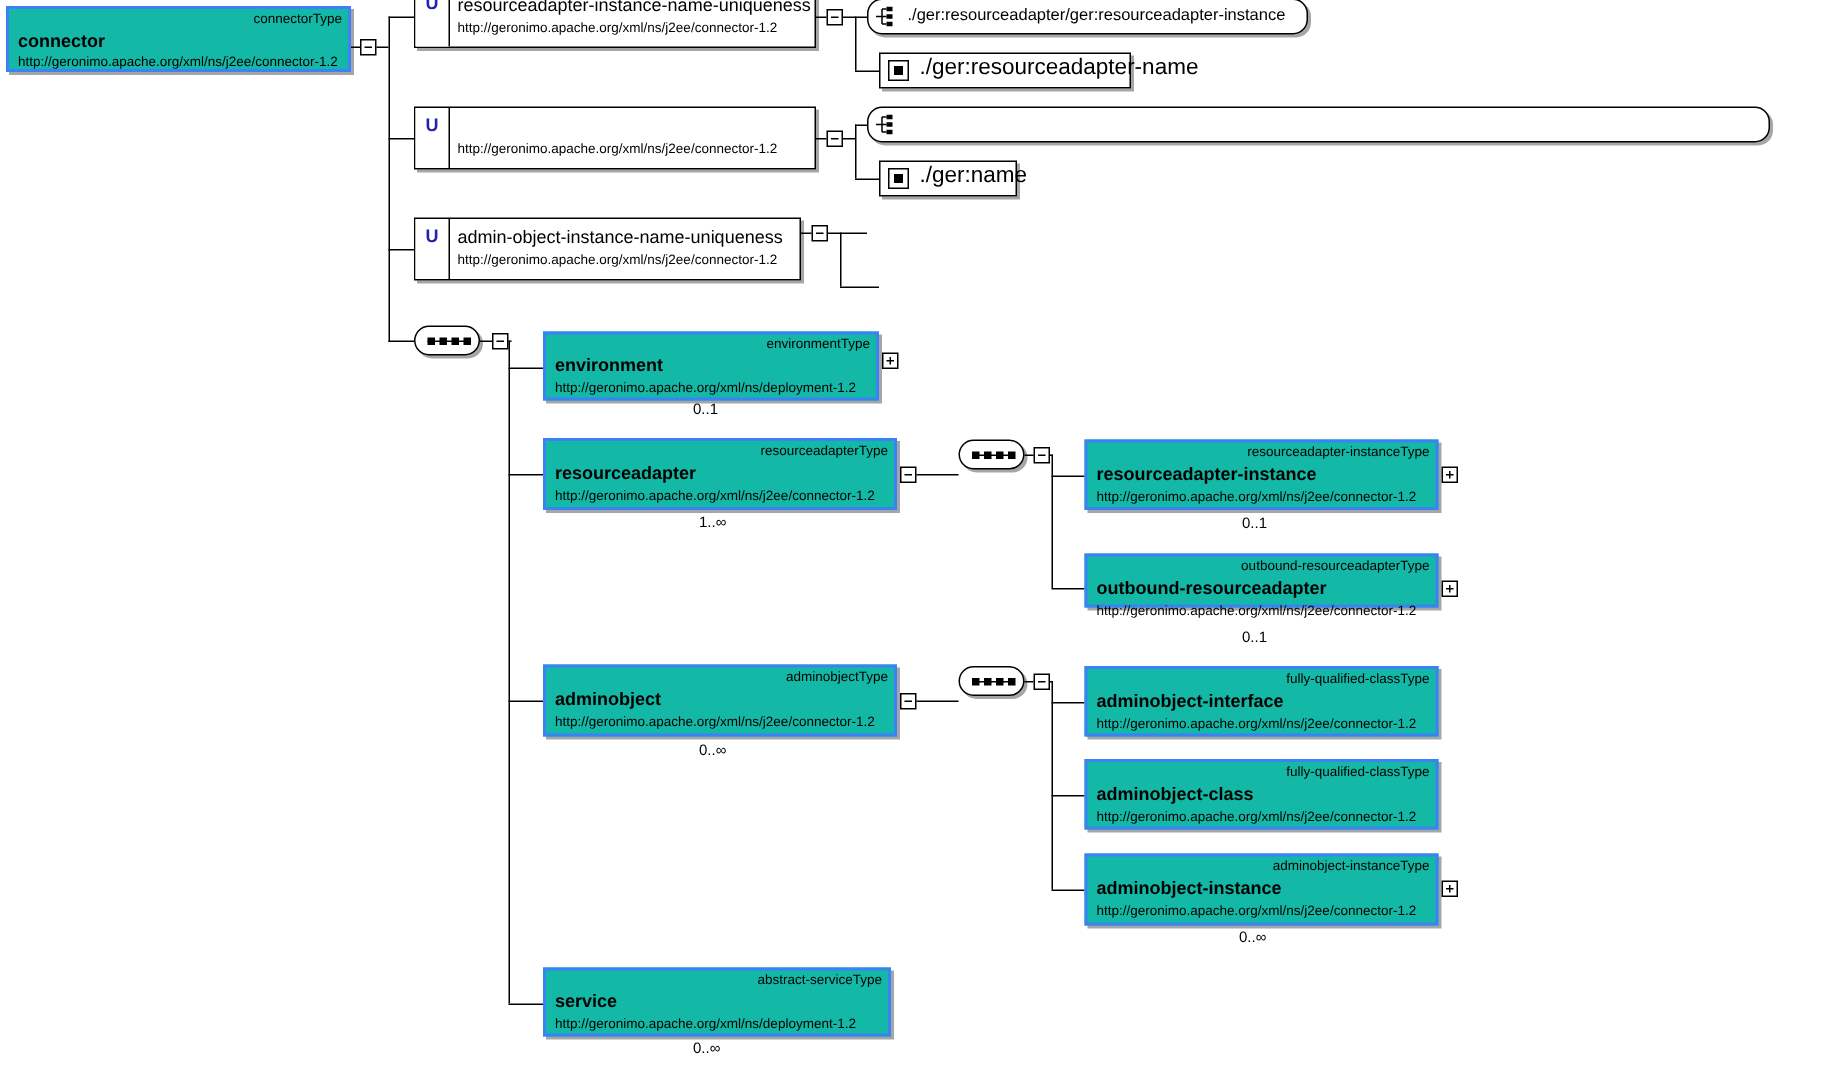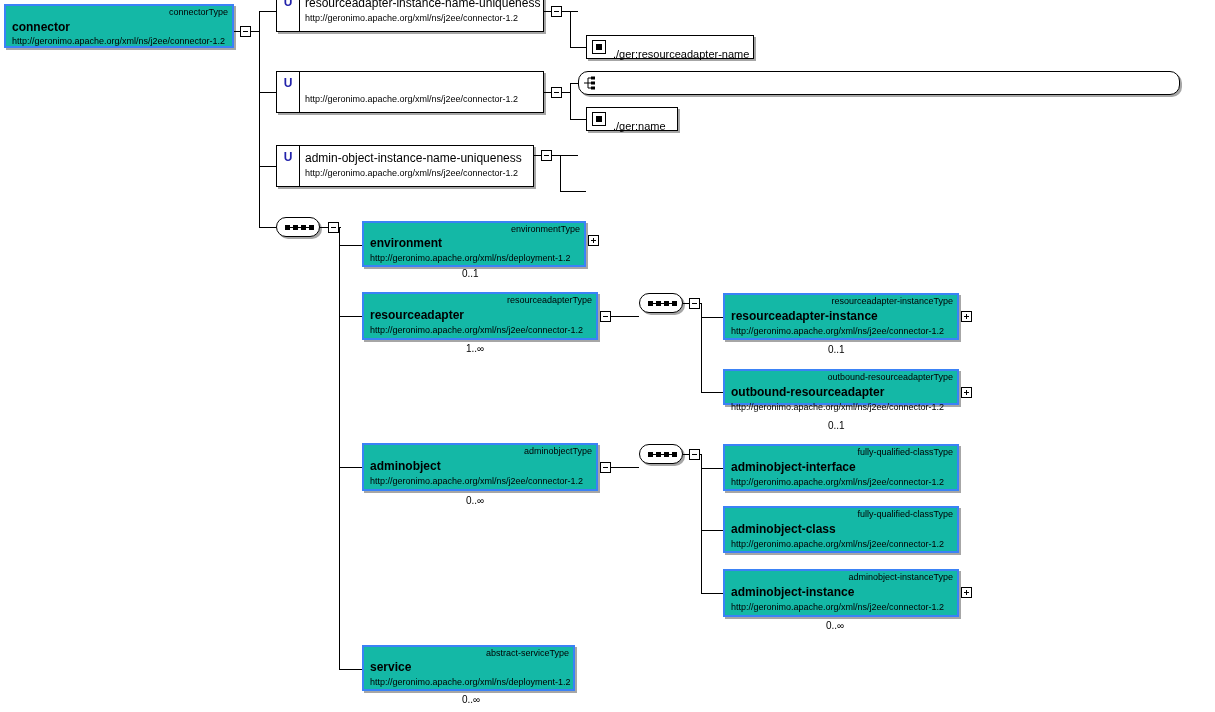--- a/index.html
+++ b/index.html
@@ -149,22 +149,22 @@
   .fld .glyph i {
     position: absolute;
     left: 3px; top: 3px;
     width: 6px; height: 6px;
     background: #000;
     display: block;
   }
   .fld .txt {
     position: absolute;
     left: 26px;
-    top: 12px;
-    font-size: 11px;
+    top: 0;
+    font-size: 15px;
     color: #000;
     white-space: nowrap;
   }
 
   
   .seq {
     position: absolute;
     box-sizing: border-box;
     width: 44px;
     height: 20px;
@@ -253,20 +253,33 @@
     <div class="uname">resourceadapter-instance-name-uniqueness</div>
     <div class="uns">http://geronimo.apache.org/xml/ns/j2ee/connector-1.2</div>
   </div>
   <div class="pm" style="left:551px; top:6px;"></div>
   <div class="ln h" style="left:544px; top:11px; width:7px;"></div>
   <div class="ln h" style="left:562px; top:11px; width:8px;"></div>
   <div class="ln v" style="left:570px; top:11px; height:36px;"></div>
   <div class="ln h" style="left:570px; top:11px; width:8px;"></div>
   <div class="ln h" style="left:570px; top:47px; width:16px;"></div>
 
+  <div class="sel" style="left:578px; top:-1px; width:294px;">
+    <svg class="glyph" viewBox="0 0 16 16">
+      <line x1="1" y1="8" x2="5" y2="8" stroke="#000" stroke-width="1"></line>
+      <line x1="5" y1="3" x2="5" y2="13" stroke="#000" stroke-width="1"></line>
+      <line x1="5" y1="3" x2="8" y2="3" stroke="#000" stroke-width="1"></line>
+      <line x1="5" y1="8" x2="8" y2="8" stroke="#000" stroke-width="1"></line>
+      <line x1="5" y1="13" x2="8" y2="13" stroke="#000" stroke-width="1"></line>
+      <rect x="8" y="1.5" width="4" height="3" fill="#000"></rect>
+      <rect x="8" y="6.5" width="4" height="3" fill="#000"></rect>
+      <rect x="8" y="11.5" width="4" height="3" fill="#000"></rect>
+    </svg>
+    <span class="txt">./ger:resourceadapter/ger:resourceadapter-instance</span>
+  </div>
 
   <div class="fld" style="left:586px; top:35px; width:168px;">
     <span class="glyph">
         <i></i>
       </span>
     <span class="txt">./ger:resourceadapter-name</span>
   </div>
 
   <div class="ubox" style="left:276px; top:71px; width:268px; height:42px;">
     <div class="ubar"></div>
@@ -416,20 +429,20 @@
   </div>
 
   <div class="node with-type" style="left:723px; top:569px; width:236px; height:48px;">
     <span class="type">adminobject-instanceType</span>
     <span class="name" style="top:14px;">adminobject-instance</span>
     <span class="ns" style="top:31px;">http://geronimo.apache.org/xml/ns/j2ee/connector-1.2</span>
   </div>
   <div class="pm plus" style="left:961px; top:587px;"></div>
   <div class="card-rule" style="left:826px; top:620px;">0..∞</div>
 
-  <div class="node with-type" style="left:362px; top:645px; width:213px; height:46px;">
+  <div class="node with-type" style="left:362px; top:645px; width:232px; height:46px;">
     <span class="type">abstract-serviceType</span>
     <span class="name" style="top:13px;">service</span>
     <span class="ns" style="top:30px;">http://geronimo.apache.org/xml/ns/deployment-1.2</span>
   </div>
   <div class="card-rule" style="left:462px; top:694px;">0..∞</div>
 
 </div>
 
 </body></html>

